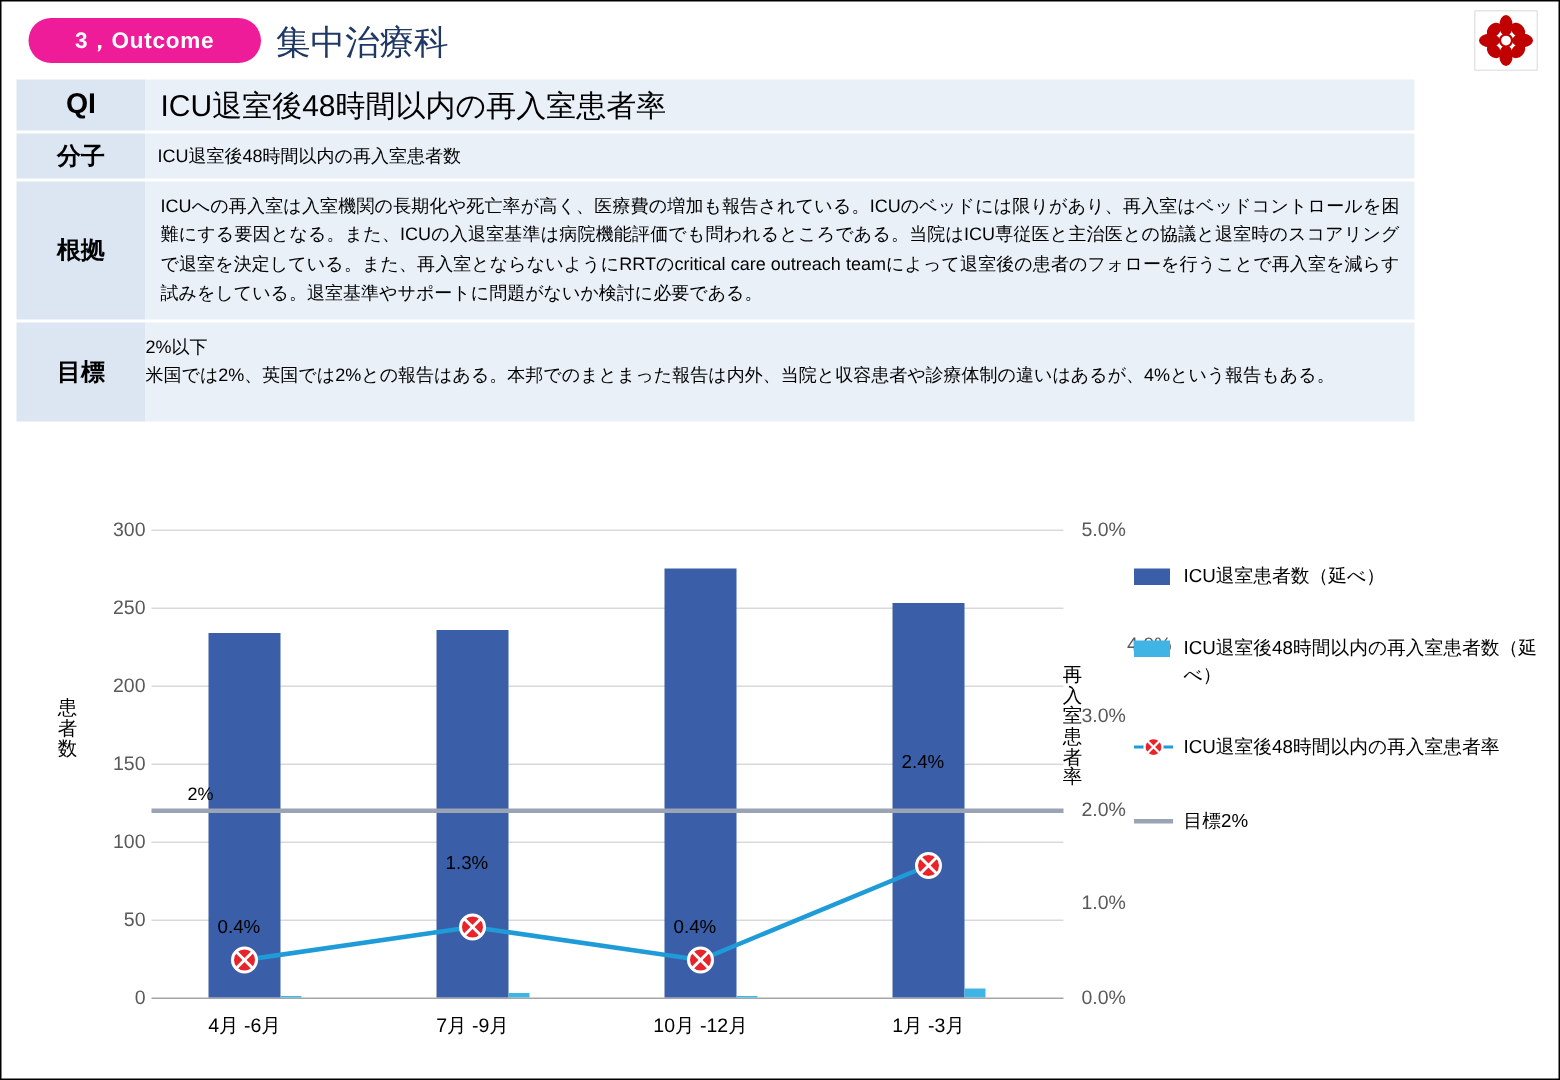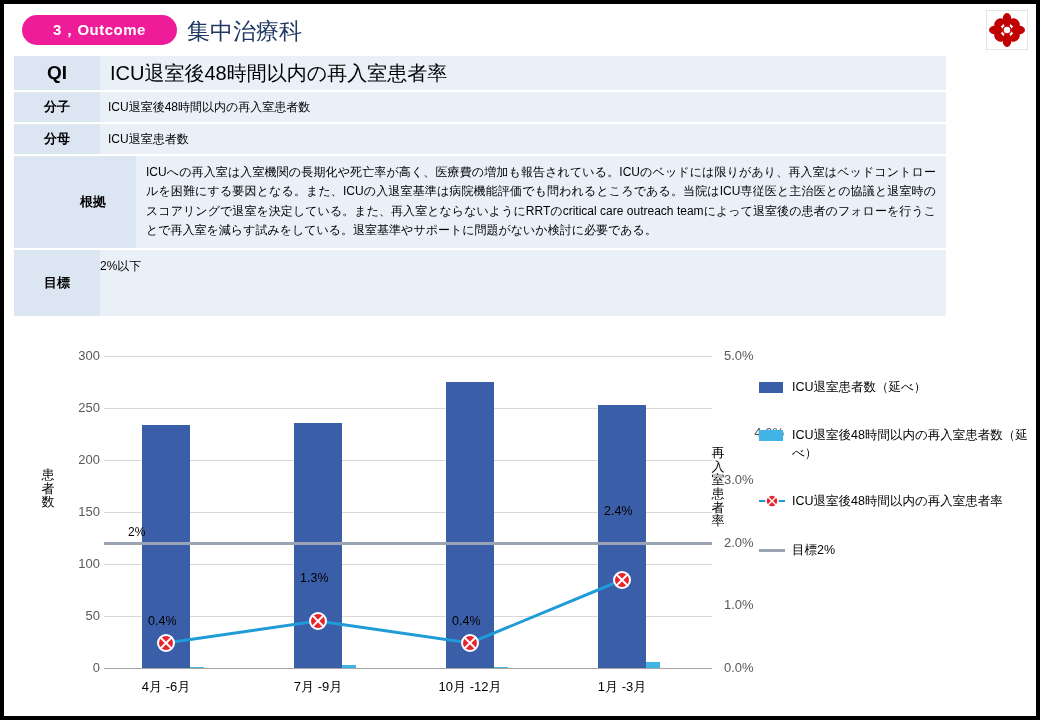--- a/index.html
+++ b/index.html
@@ -4,50 +4,50 @@
 <style>
   html,body{margin:0;padding:0;}
   body{
     width:1040px;height:720px;
     background:#ffffff;
     font-family:"Liberation Sans","DejaVu Sans",sans-serif;
     color:#000;
     position:relative;
     overflow:hidden;
   }
-  .page{position:relative;width:1040px;height:720px;border:4px solid #000000;box-sizing:border-box;}
+  .page{position:relative;width:1040px;height:720px;border:1px solid #000000;box-sizing:border-box;}
 
   
   .hdr{position:absolute;left:0;top:0;width:1038px;height:50px;}
   .hdr-pill{
     position:absolute;left:18px;top:11px;width:155px;height:30px;
     background:#ef1c9a;border-radius:15px;color:#fff;
     font-size:15px;font-weight:bold;display:flex;align-items:center;justify-content:center;
     letter-spacing:.5px;
   }
   .hdr-title{position:absolute;left:183px;top:12px;font-size:23px;font-weight:normal;color:#1f3864;}
   .logo{position:absolute;right:14px;top:6px;width:42px;height:40px;}
 
   
   .tbl{position:absolute;left:10px;top:52px;width:932px;}
   .row{display:flex;border-bottom:2px solid #ffffff;}
   .lbl{
     background:#dce6f2;color:#000;display:flex;align-items:center;justify-content:center;
-    flex:0 0 86px;font-size:13px;font-weight:bold;
+    flex:0 0 86px;font-size:16px;font-weight:bold;
   }
   .val{background:#eaf0f8;flex:1;padding:5px 8px;box-sizing:border-box;}
   .row-qi .lbl{font-size:19px;flex-basis:86px;}
   .row-qi .val{font-size:20px;padding:4px 10px;color:#000;}
   .row-qi{height:34px;}
   .row-qi .lbl,.row-qi .val{height:34px;display:flex;align-items:center;}
   .row-sm{height:30px;}
   .row-sm .lbl,.row-sm .val{height:30px;display:flex;align-items:center;}
   .row-sm .val{font-size:12px;}
   .row-kyo{min-height:92px;}
-  .row-kyo .lbl{flex:0 0 86px;padding-left:36px;}
+  .row-kyo .lbl{flex:0 0 86px;}
   .row-kyo .val{font-size:12px;line-height:1.62;padding:7px 10px;text-align:justify;}
   .row-mok{min-height:66px;}
   .row-mok .lbl{flex:0 0 86px;}
   .row-mok .val{font-size:12px;line-height:1.62;padding:7px 0;text-align:justify;}
 
   
   .chart-area{position:absolute;left:0;top:338px;width:1040px;height:382px;}
   .plot{
     position:absolute;left:100px;top:14px;width:608px;height:312px;
   }
@@ -98,33 +98,30 @@
 
   <div class="tbl">
     <div class="row row-qi">
       <div class="lbl">QI</div>
       <div class="val">ICU退室後48時間以内の再入室患者率</div>
     </div>
     <div class="row row-sm">
       <div class="lbl">分子</div>
       <div class="val">ICU退室後48時間以内の再入室患者数</div>
     </div>
-    <div class="row row-sm">
-      <div class="lbl">分母</div>
-      <div class="val">ICU退室患者数</div>
-    </div>
     <div class="row row-kyo">
       <div class="lbl">根拠</div>
       <div class="val">ICUへの再入室は入室機関の長期化や死亡率が高く、医療費の増加も報告されている。ICUのベッドには限りがあり、再入室はベッドコントロールを困難にする要因となる。また、ICUの入退室基準は病院機能評価でも問われるところである。当院はICU専従医と主治医との協議と退室時のスコアリングで退室を決定している。また、再入室とならないようにRRTのcritical care outreach teamによって退室後の患者のフォローを行うことで再入室を減らす試みをしている。退室基準やサポートに問題がないか検討に必要である。</div>
     </div>
     <div class="row row-mok">
       <div class="lbl">目標</div>
       <div class="val">
         <div>
           <div>2%以下</div>
+          <div>米国では2%、英国では2%との報告はある。本邦でのまとまった報告は内外、当院と収容患者や診療体制の違いはあるが、4%という報告もある。</div>
         </div>
       </div>
     </div>
   </div>
 
   <div class="chart-area">
 
     <div class="ylabel">患<br>者<br>数</div>
     <div class="y2label">再<br>入<br>室<br>患<br>者<br>率</div>
 

